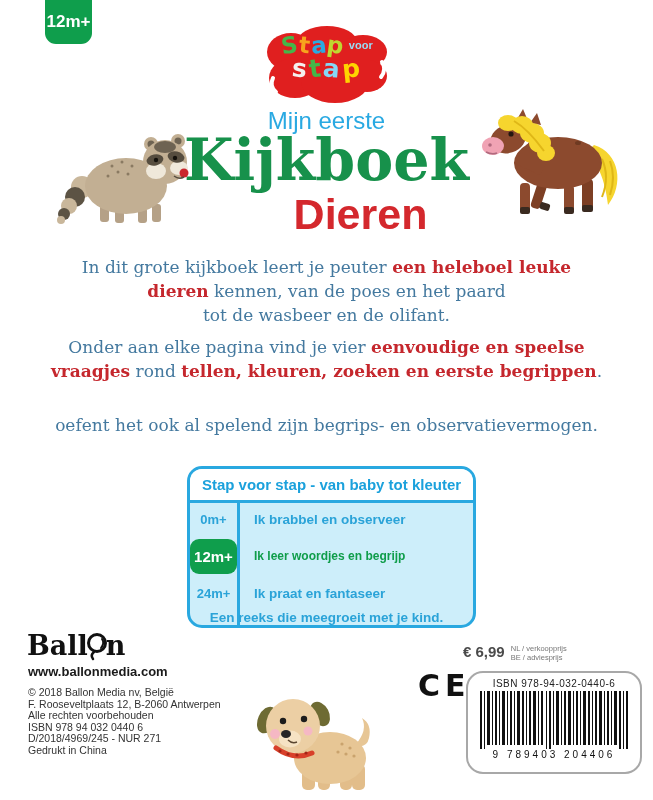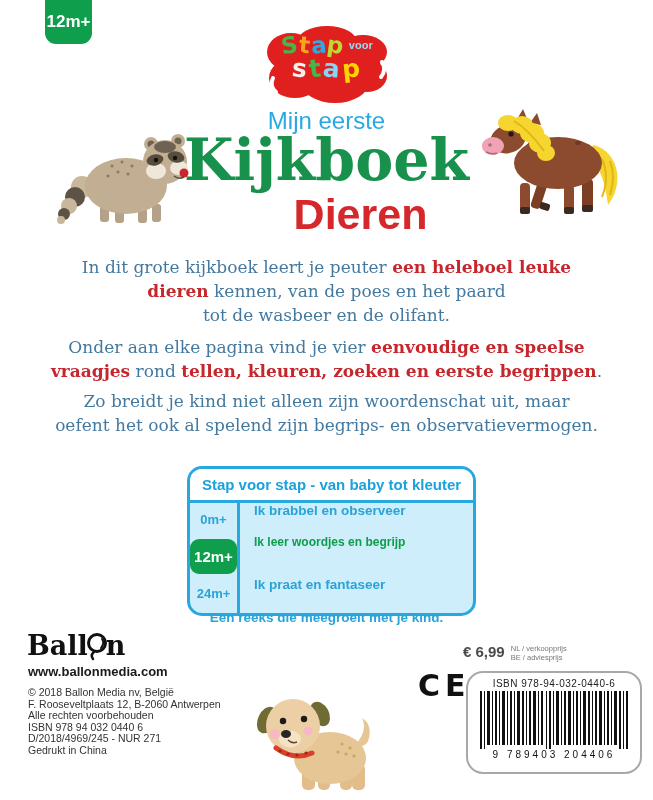--- a/index.html
+++ b/index.html
@@ -51,25 +51,25 @@
   .para-2{top:318px;}
   .para-3{top:372px;}
   
   .series-box{position:absolute;left:187px;top:466px;width:283px;
     border:3px solid #29a8e0;border-radius:15px;overflow:hidden;background:#cdeefa;}
   .series-header{background:#ffffff;border-bottom:3px solid #29a8e0;color:#1ba1dc;
     font-weight:bold;font-size:15px;text-align:center;padding:7px 0;}
   .series-body{display:grid;grid-template-columns:50px 1fr;}
   .age-cell{border-right:3px solid #29a8e0;display:flex;align-items:center;justify-content:center;
     color:#2aa3d8;font-weight:bold;font-size:13px;}
-  .label-cell{display:flex;align-items:flex-start;padding-left:14px;color:#2aa3d8;
+  .label-cell{display:flex;align-items:center;padding-left:14px;color:#2aa3d8;
     font-weight:bold;font-size:13.5px;}
   .row-h1{height:32px;}
   .row-h2{height:42px;}
-  .row-h3{height:32px;padding-bottom:4px;}
+  .row-h3{height:32px;padding-bottom:16px;}
   .age-pill{background:#0f9e4c;color:#fff;border-radius:9px;padding:9px 4px;font-size:15px;}
   .label-active{color:#0f9d4a;font-size:12px;}
   .series-tagline{position:absolute;left:0;top:610px;width:100%;text-align:center;
     color:#2aa3d8;font-weight:bold;font-size:13.5px;}
   
   .ballon-logo{position:absolute;left:27px;top:630px;font-family:"DejaVu Serif",serif;
     font-weight:bold;font-size:27px;color:#111;letter-spacing:0;}
   .ballon-logo svg{display:inline-block;vertical-align:-6px;margin:0 -2px;}
   .website{position:absolute;left:28px;top:664px;font-weight:bold;font-size:13px;color:#1a1a1a;}
   .imprint{position:absolute;left:28px;top:687px;font-size:10.5px;line-height:11.5px;color:#333;}
@@ -178,21 +178,21 @@
     <ellipse cx="68" cy="52" rx="9" ry="8"></ellipse>
   </g>
   <path d="M36,20 q14,8 30,30" stroke="#dfb717" stroke-width="2" fill="none"></path>
   <ellipse cx="100" cy="42" rx="3" ry="2" fill="#6e3a22"></ellipse>
 </svg>
 
 <p class="para para-1"><span>In dit grote kijkboek leert je peuter </span><b>een heleboel leuke</b><br><b>dieren</b><span> kennen, van de poes en het paard</span><br><span>tot de wasbeer en de olifant.</span></p>
 
 <p class="para para-2"><span>Onder aan elke pagina vind je vier </span><b>eenvoudige en speelse</b><br><b>vraagjes</b><span> rond </span><b>tellen, kleuren, zoeken en eerste begrippen</b><span>.</span></p>
 
-<p class="para para-3"><span>Zo breidt je kind niet alleen zijn woordenschat uit, maar</span><br><span>oefent het ook al spelend zijn begrips- en observatievermogen.</span></p>
+<p class="para para-3"><br><span>oefent het ook al spelend zijn begrips- en observatievermogen.</span></p>
 
 <div class="series-box">
   <div class="series-header">Stap voor stap - van baby tot kleuter</div>
   <div class="series-body">
     <div class="age-cell row-h1">
         <span>0m+</span>
       </div>
     <div class="label-cell row-h1">
         <span>Ik brabbel en observeer</span>
       </div>

